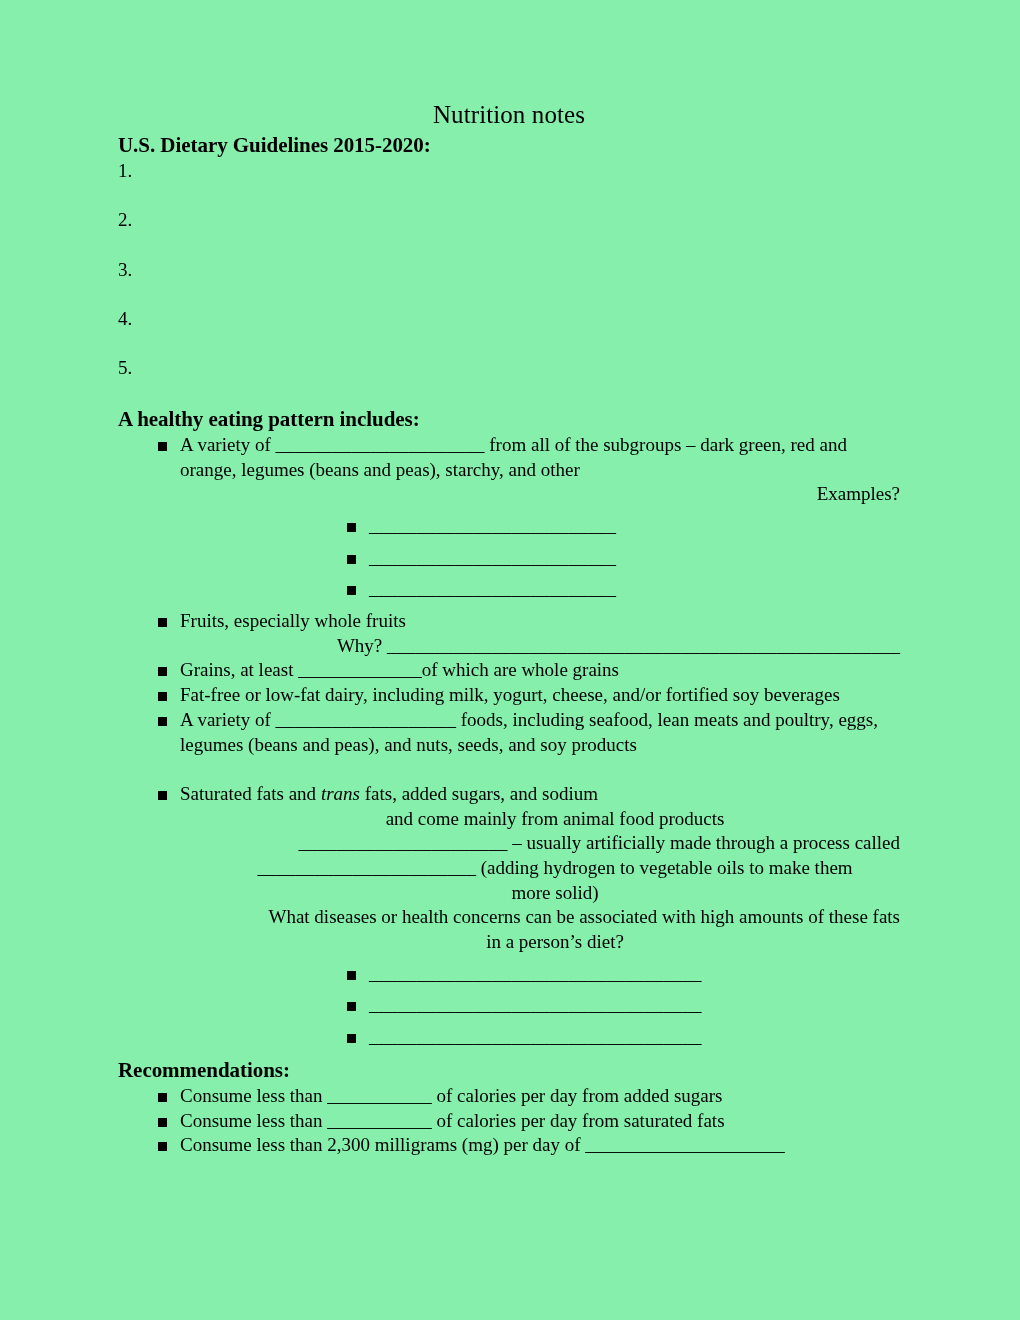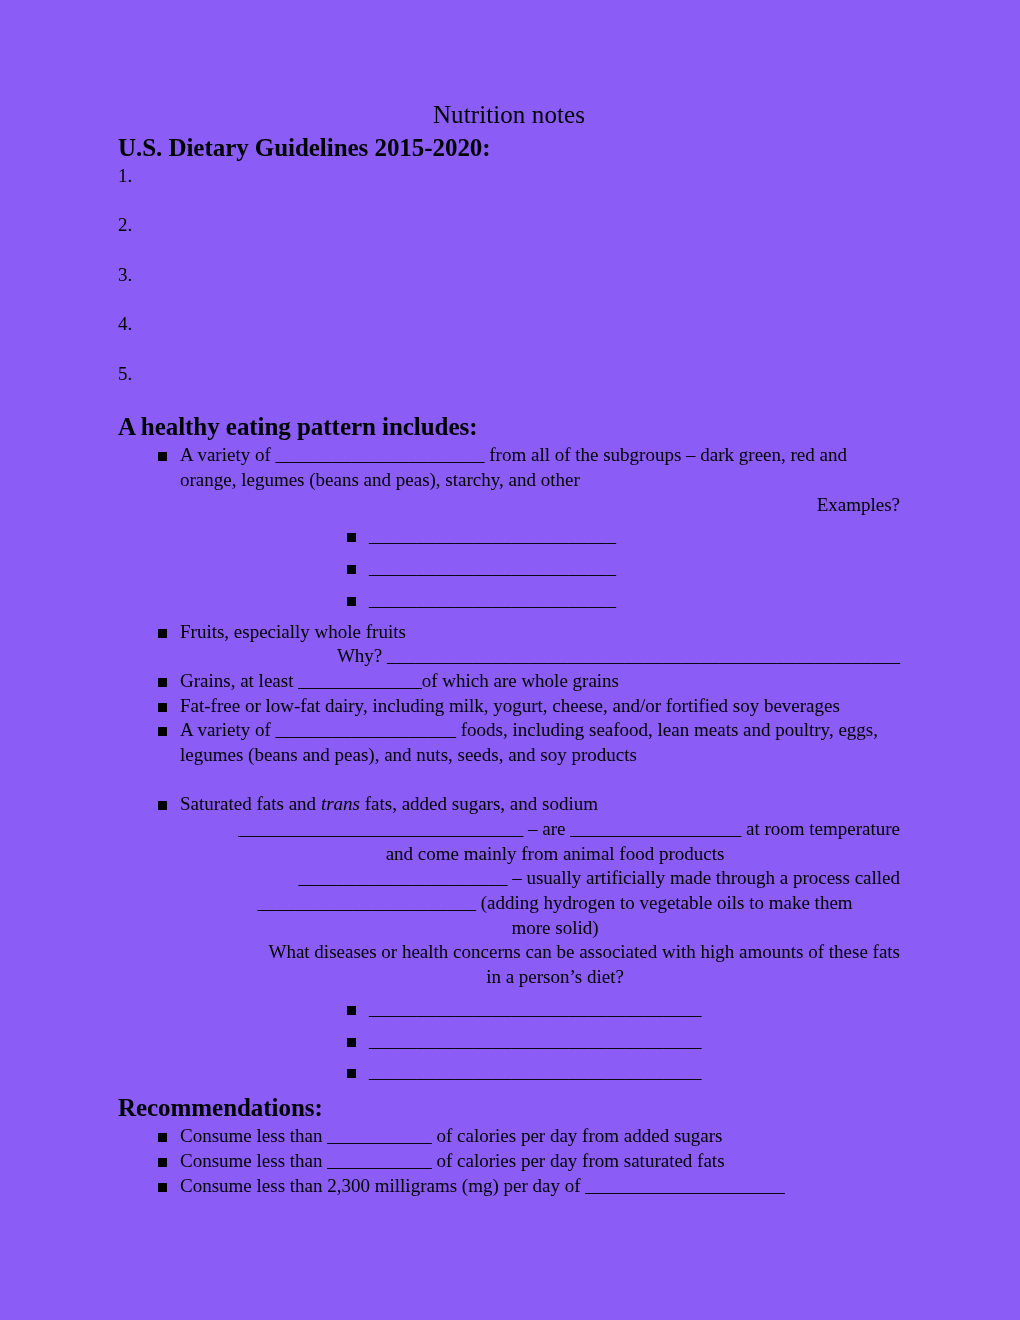--- a/index.html
+++ b/index.html
@@ -11,34 +11,34 @@
     width: 1020px;
     height: 1320px;
     font-family: "Liberation Serif", "DejaVu Serif", serif;
     color: #000000;
     overflow: hidden;
   }
   .page {
     position: relative;
     width: 1020px;
     height: 1320px;
-    background: #8b5cf6;
+    background: #86efac;
     box-sizing: border-box;
     padding: 100px 120px 0 118px;
   }
   .doc-title {
     text-align: center;
     font-size: 25px;
     font-weight: normal;
     line-height: 1.18;
     margin: 0 0 2px 0;
     letter-spacing: 0.1px;
   }
   .section-heading {
-    font-size: 25px;
+    font-size: 21px;
     font-weight: bold;
     line-height: 1.30;
     margin: 0;
     letter-spacing: -0.05px;
   }
   .num-line {
     font-size: 19px;
     line-height: 1.30;
     margin: 0;
   }
@@ -155,21 +155,20 @@
     </li>
   </ul>
 
   <div class="blank-line"></div>
 
 
   <ul class="lvl1">
     <li>
       <span>Saturated fats and </span><span class="ital">trans</span><span> fats, added sugars, and sodium</span>
 
-      <span class="cont"><span class="ul-blank">______________________________</span><span> – are </span><span class="ul-blank">__________________</span><span> at room temperature</span></span>
       <span class="indent1">and come mainly from animal food products</span>
 
       <span class="cont"><span class="ul-blank">______________________</span><span> – usually artificially made through a process called</span></span>
       <span class="indent1"><span class="ul-blank">_______________________</span><span> (adding hydrogen to vegetable oils to make them</span></span>
       <span class="indent1">more solid)</span>
 
       <span class="cont">What diseases or health concerns can be associated with high amounts of these fats</span>
       <span class="indent1">in a person’s diet?</span>
 
       <ul class="lvl2">

